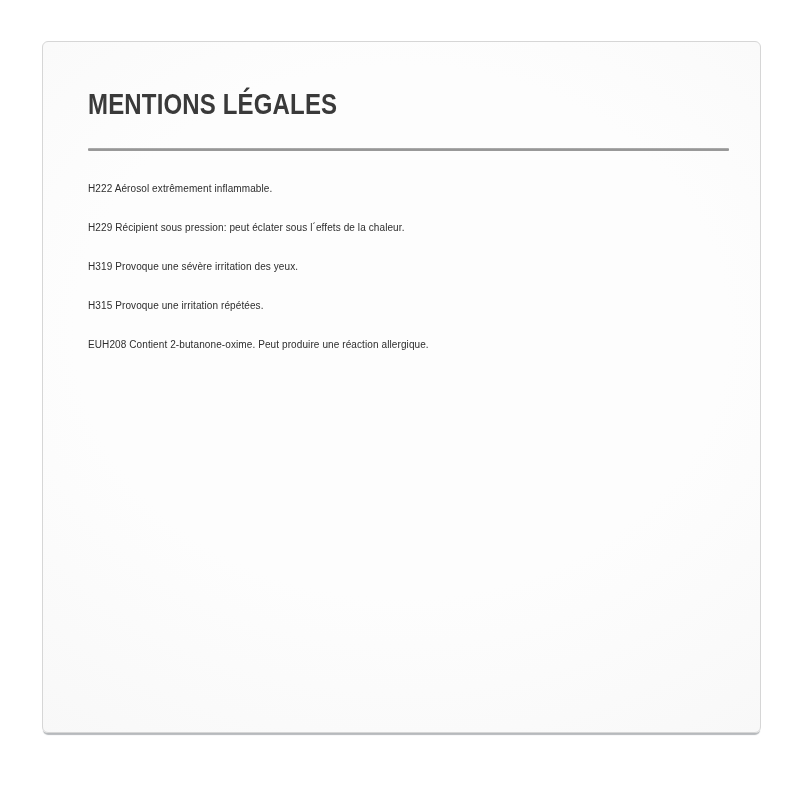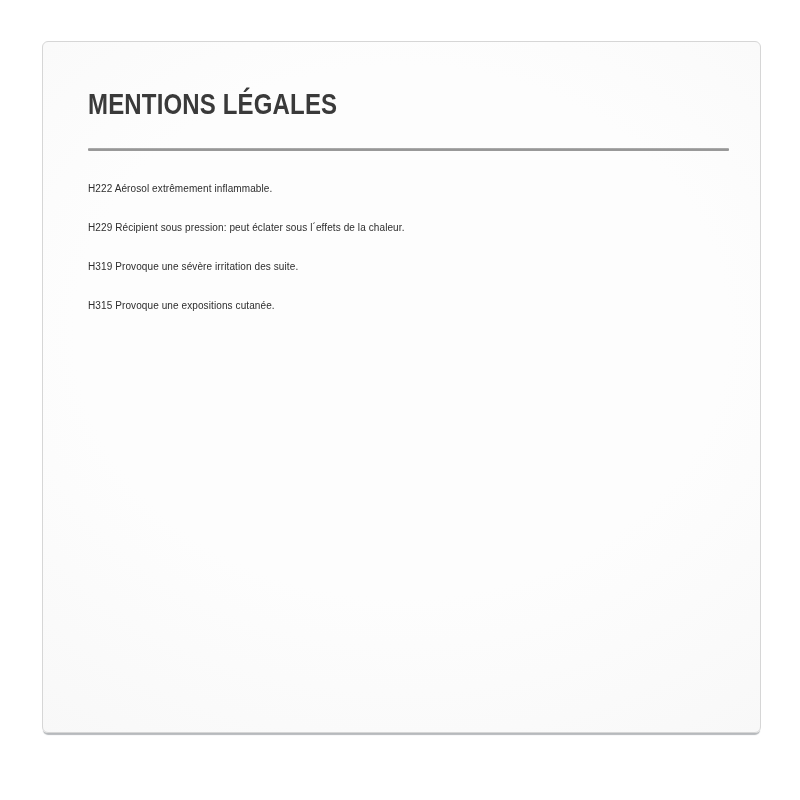--- a/index.html
+++ b/index.html
@@ -69,16 +69,17 @@
 <body>
 
 <div class="card">
   <h1 class="card-title">MENTIONS LÉGALES</h1>
 
   <hr class="title-divider">
 
   <div class="statements">
     <p class="statement">H222 Aérosol extrêmement inflammable.</p>
     <p class="statement">H229 Récipient sous pression: peut éclater sous l´effets de la chaleur.</p>
-    <p class="statement">H319 Provoque une sévère irritation des suite.</p>
-    <p class="statement">H315 Provoque une expositions cutanée.</p>
+    <p class="statement">H319 Provoque une sévère irritation des yeux.</p>
+    <p class="statement">H315 Provoque une irritation répétées.</p>
+    <p class="statement">EUH208 Contient 2-butanone-oxime. Peut produire une réaction allergique.</p>
   </div>
 </div>
 
 </body></html>

